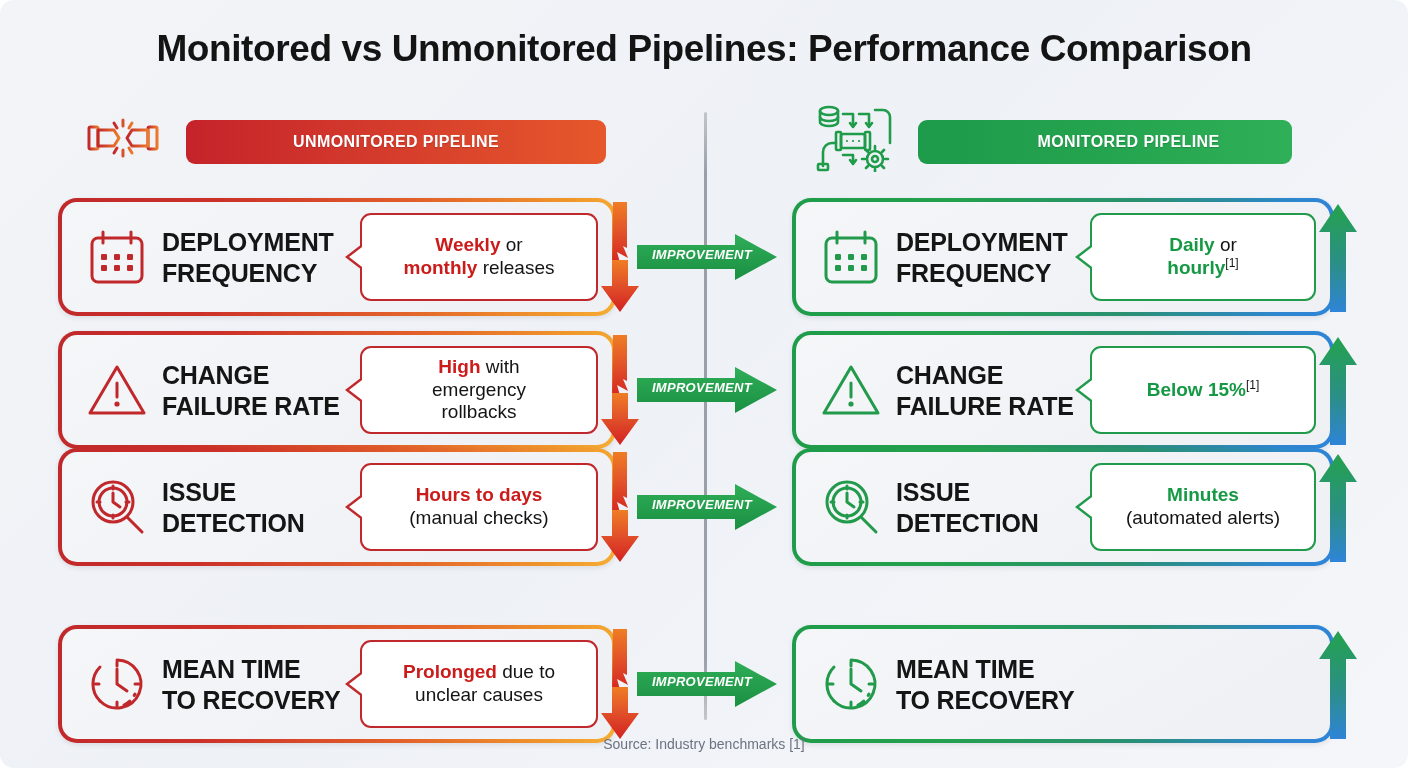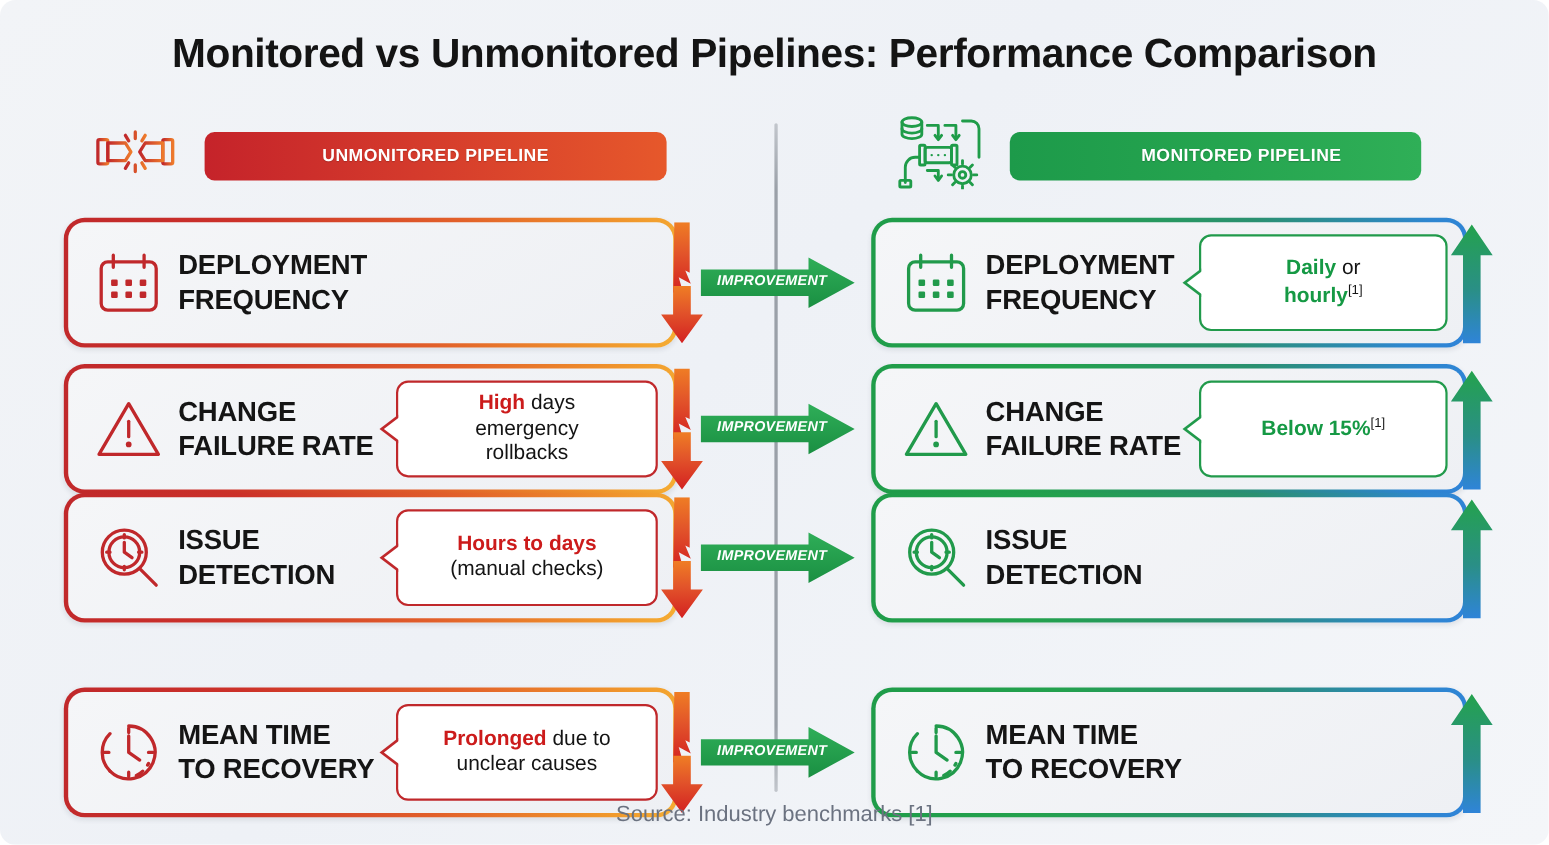--- a/index.html
+++ b/index.html
@@ -181,21 +181,21 @@
     pointer-events: none;
     white-space: nowrap;
     font-style: italic;
   }
 
   
   #footer-source {
     position: absolute;
     left: 0; bottom: 16px; width: 1408px;
     text-align: center;
-    font-size: 20px;
+    font-size: 14px;
     color: #6b7280;
   }
 </style>
 </head>
 <body>
 
 <div id="canvas">
 
   <div id="page-title">Monitored vs Unmonitored Pipelines: Performance Comparison</div>
 
@@ -264,20 +264,23 @@
                   <rect x="41" y="28" width="6" height="6" rx="1.2"></rect>
           <rect x="15" y="39" width="6" height="6" rx="1.2"></rect>
                   <rect x="28" y="39" width="6" height="6" rx="1.2"></rect>
                   <rect x="41" y="39" width="6" height="6" rx="1.2"></rect>
         </g>
               </svg></span>
         <div class="metric-label">
               <div>DEPLOYMENT</div>
               <div>FREQUENCY</div>
             </div>
+        <div class="bubble bubble-left">
+              <div><span class="em-red">Weekly</span><span> or</span><br><span class="em-red">monthly</span><span> releases</span></div>
+            </div>
       </div>
     </div>
 
     <span class="side-arrow arrow-down"><svg viewBox="0 0 44 112" width="44" height="112">
     <path d="M15 0 h14 v46 l-4 -2 l5 12 l-11 -6 l4 14 h-9 Z" fill="url(#gArrowDown)"></path>
     <path d="M14 58 h16 v26 h11 L22 110 L3 84 h11 Z" fill="url(#gArrowDown)"></path>
   </svg></span>
 
     <span class="improvement"><svg viewBox="0 0 142 50" width="142" height="50">
     <path d="M0 13 h98 V2 l42 23 l-42 23 V37 H0 Z" fill="url(#gImprove)" rx="3"></path>
@@ -322,21 +325,21 @@
                   <path d="M31 8 L58 54 H4 Z"></path>
                   <path d="M31 24 v14"></path>
                 </g>
         <circle cx="31" cy="45" r="2.6" fill="#c0282b"></circle>
               </svg></span>
         <div class="metric-label">
               <div>CHANGE</div>
               <div>FAILURE RATE</div>
             </div>
         <div class="bubble bubble-left">
-              <div><span class="em-red">High</span><span> days</span><br><span>emergency</span><br><span>rollbacks</span></div>
+              <div><span class="em-red">High</span><span> with</span><br><span>emergency</span><br><span>rollbacks</span></div>
             </div>
       </div>
     </div>
 
     <span class="side-arrow arrow-down"><svg viewBox="0 0 44 112" width="44" height="112">
     <path d="M15 0 h14 v46 l-4 -2 l5 12 l-11 -6 l4 14 h-9 Z" fill="url(#gArrowDown)"></path>
     <path d="M14 58 h16 v26 h11 L22 110 L3 84 h11 Z" fill="url(#gArrowDown)"></path>
   </svg></span>
 
     <span class="improvement"><svg viewBox="0 0 142 50" width="142" height="50">
@@ -406,20 +409,23 @@
                   <circle cx="27" cy="26" r="20"></circle>
                   <circle cx="27" cy="26" r="14"></circle>
         <path d="M27 17 v9 l7 5"></path>
                   <path d="M41 41 L56 56"></path>
         <path d="M27 10 v3 M27 39 v3 M11 26 h3 M40 26 h3"></path>
                 </g>
               </svg></span>
         <div class="metric-label">
               <div>ISSUE</div>
               <div>DETECTION</div>
+            </div>
+        <div class="bubble bubble-right">
+              <div><span class="em-green">Minutes</span><br><span>(automated alerts)</span></div>
             </div>
       </div>
     </div>
 
     <span class="side-arrow arrow-up"><svg viewBox="0 0 44 112" width="44" height="112">
     <path d="M22 2 L41 30 H30 V110 H14 V30 H3 Z" fill="url(#gArrowUp)"></path>
   </svg></span>
   </div>
       <div class="row" style="top: 625px;">
     <div class="card card-left">

